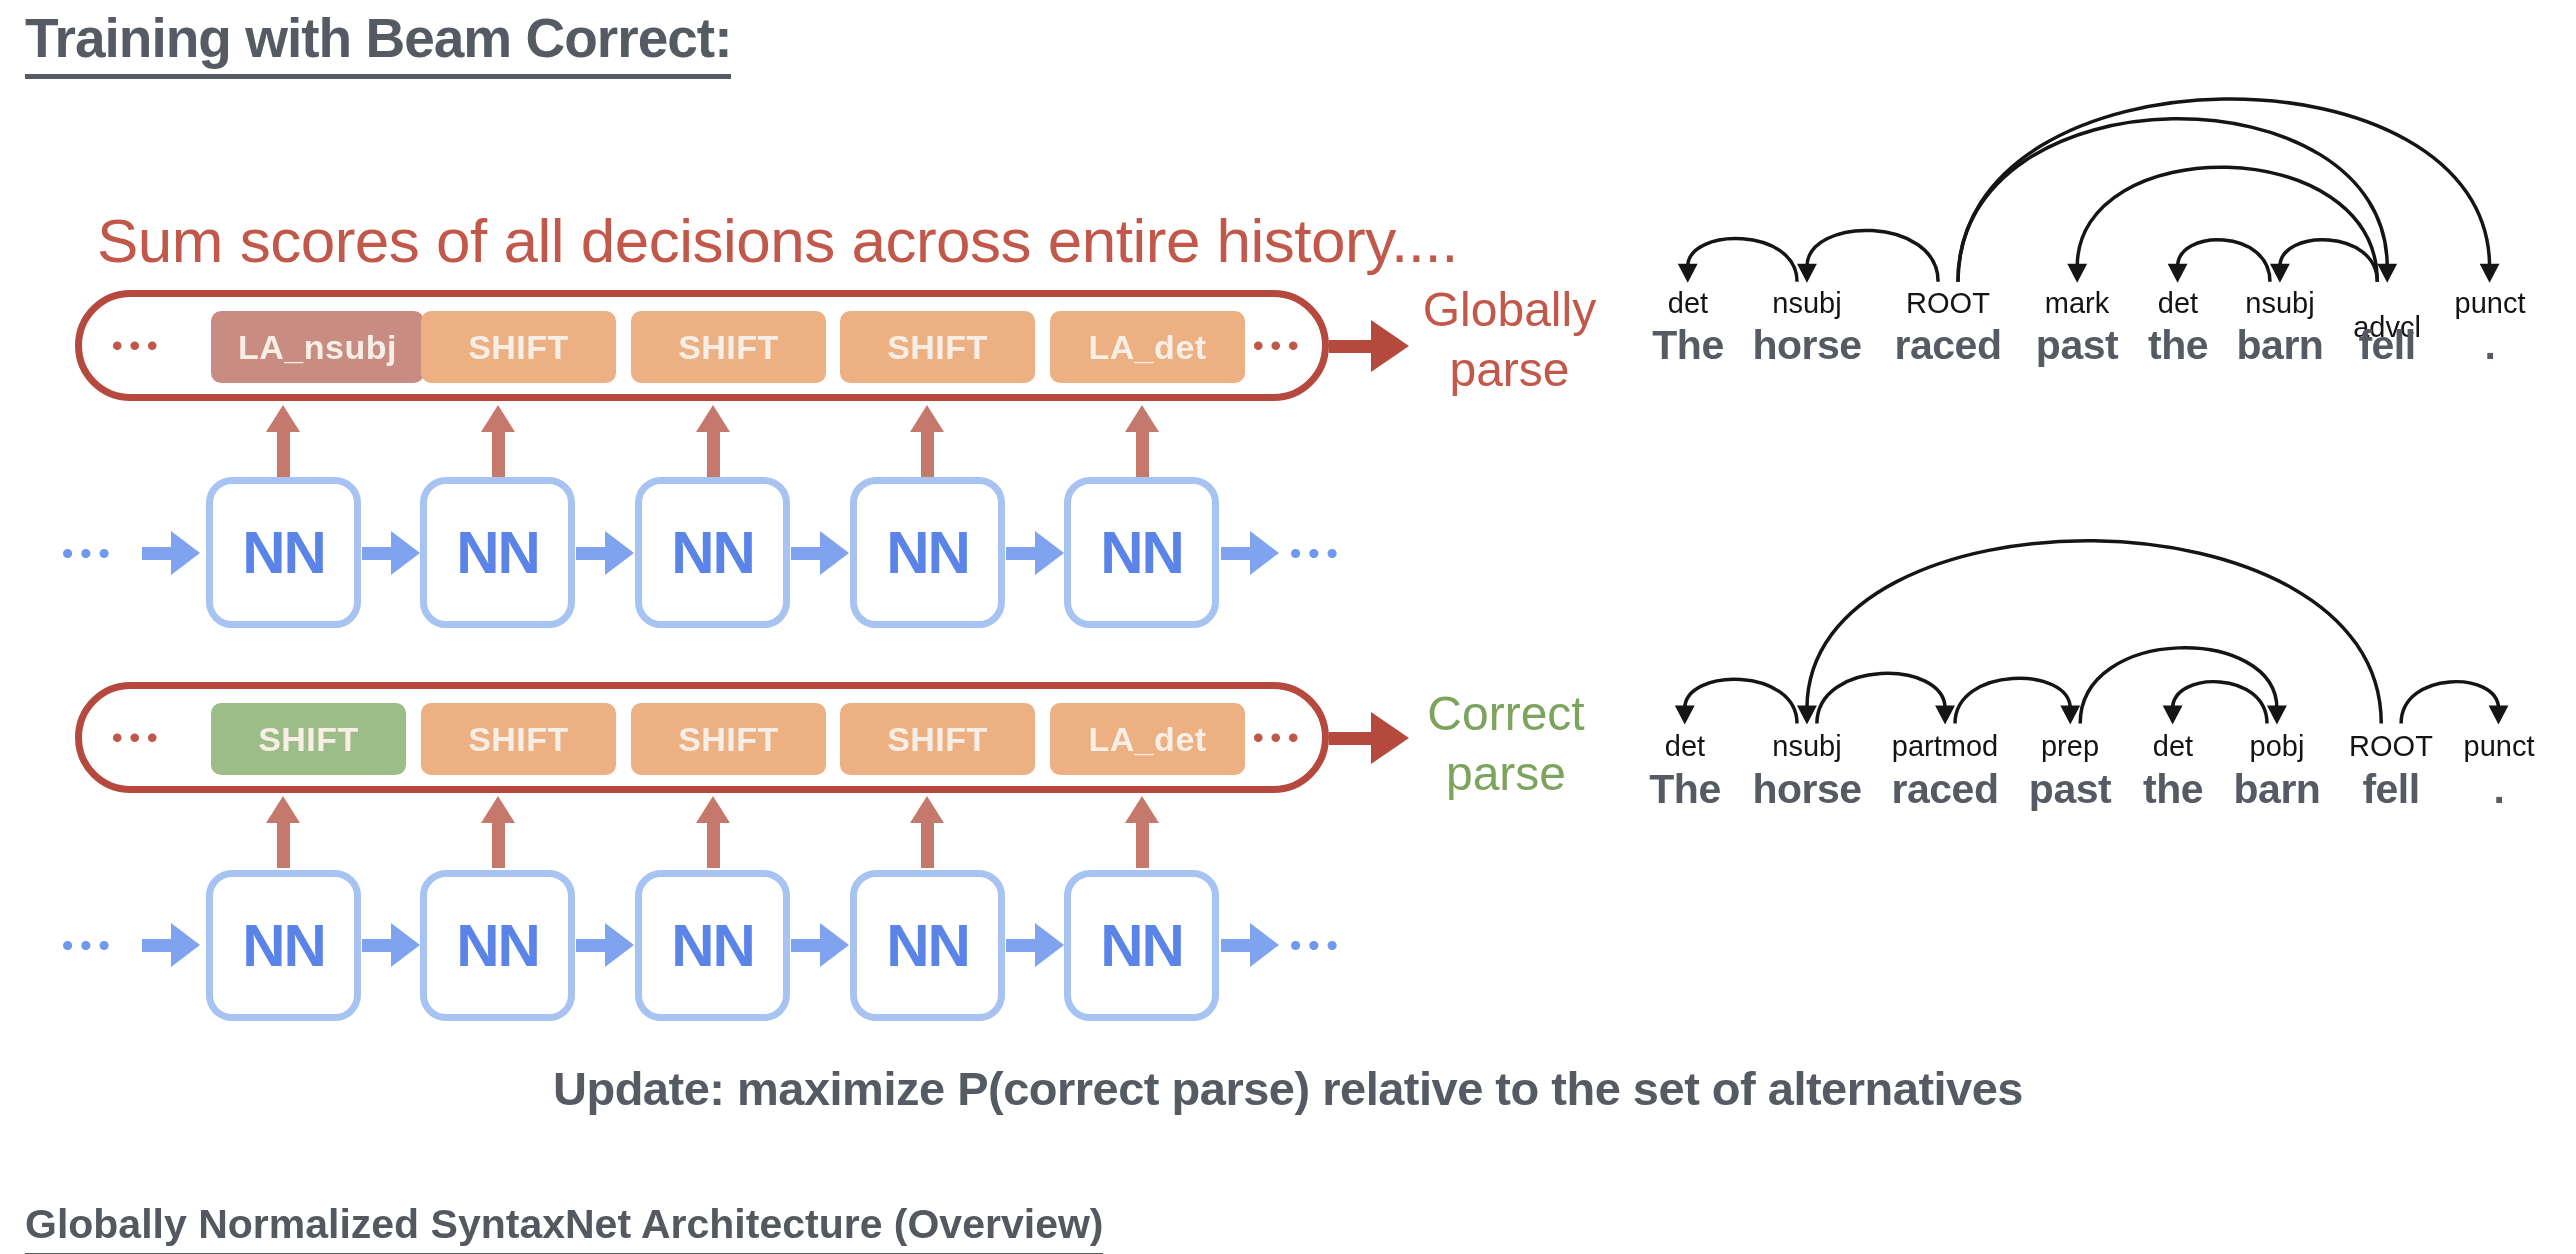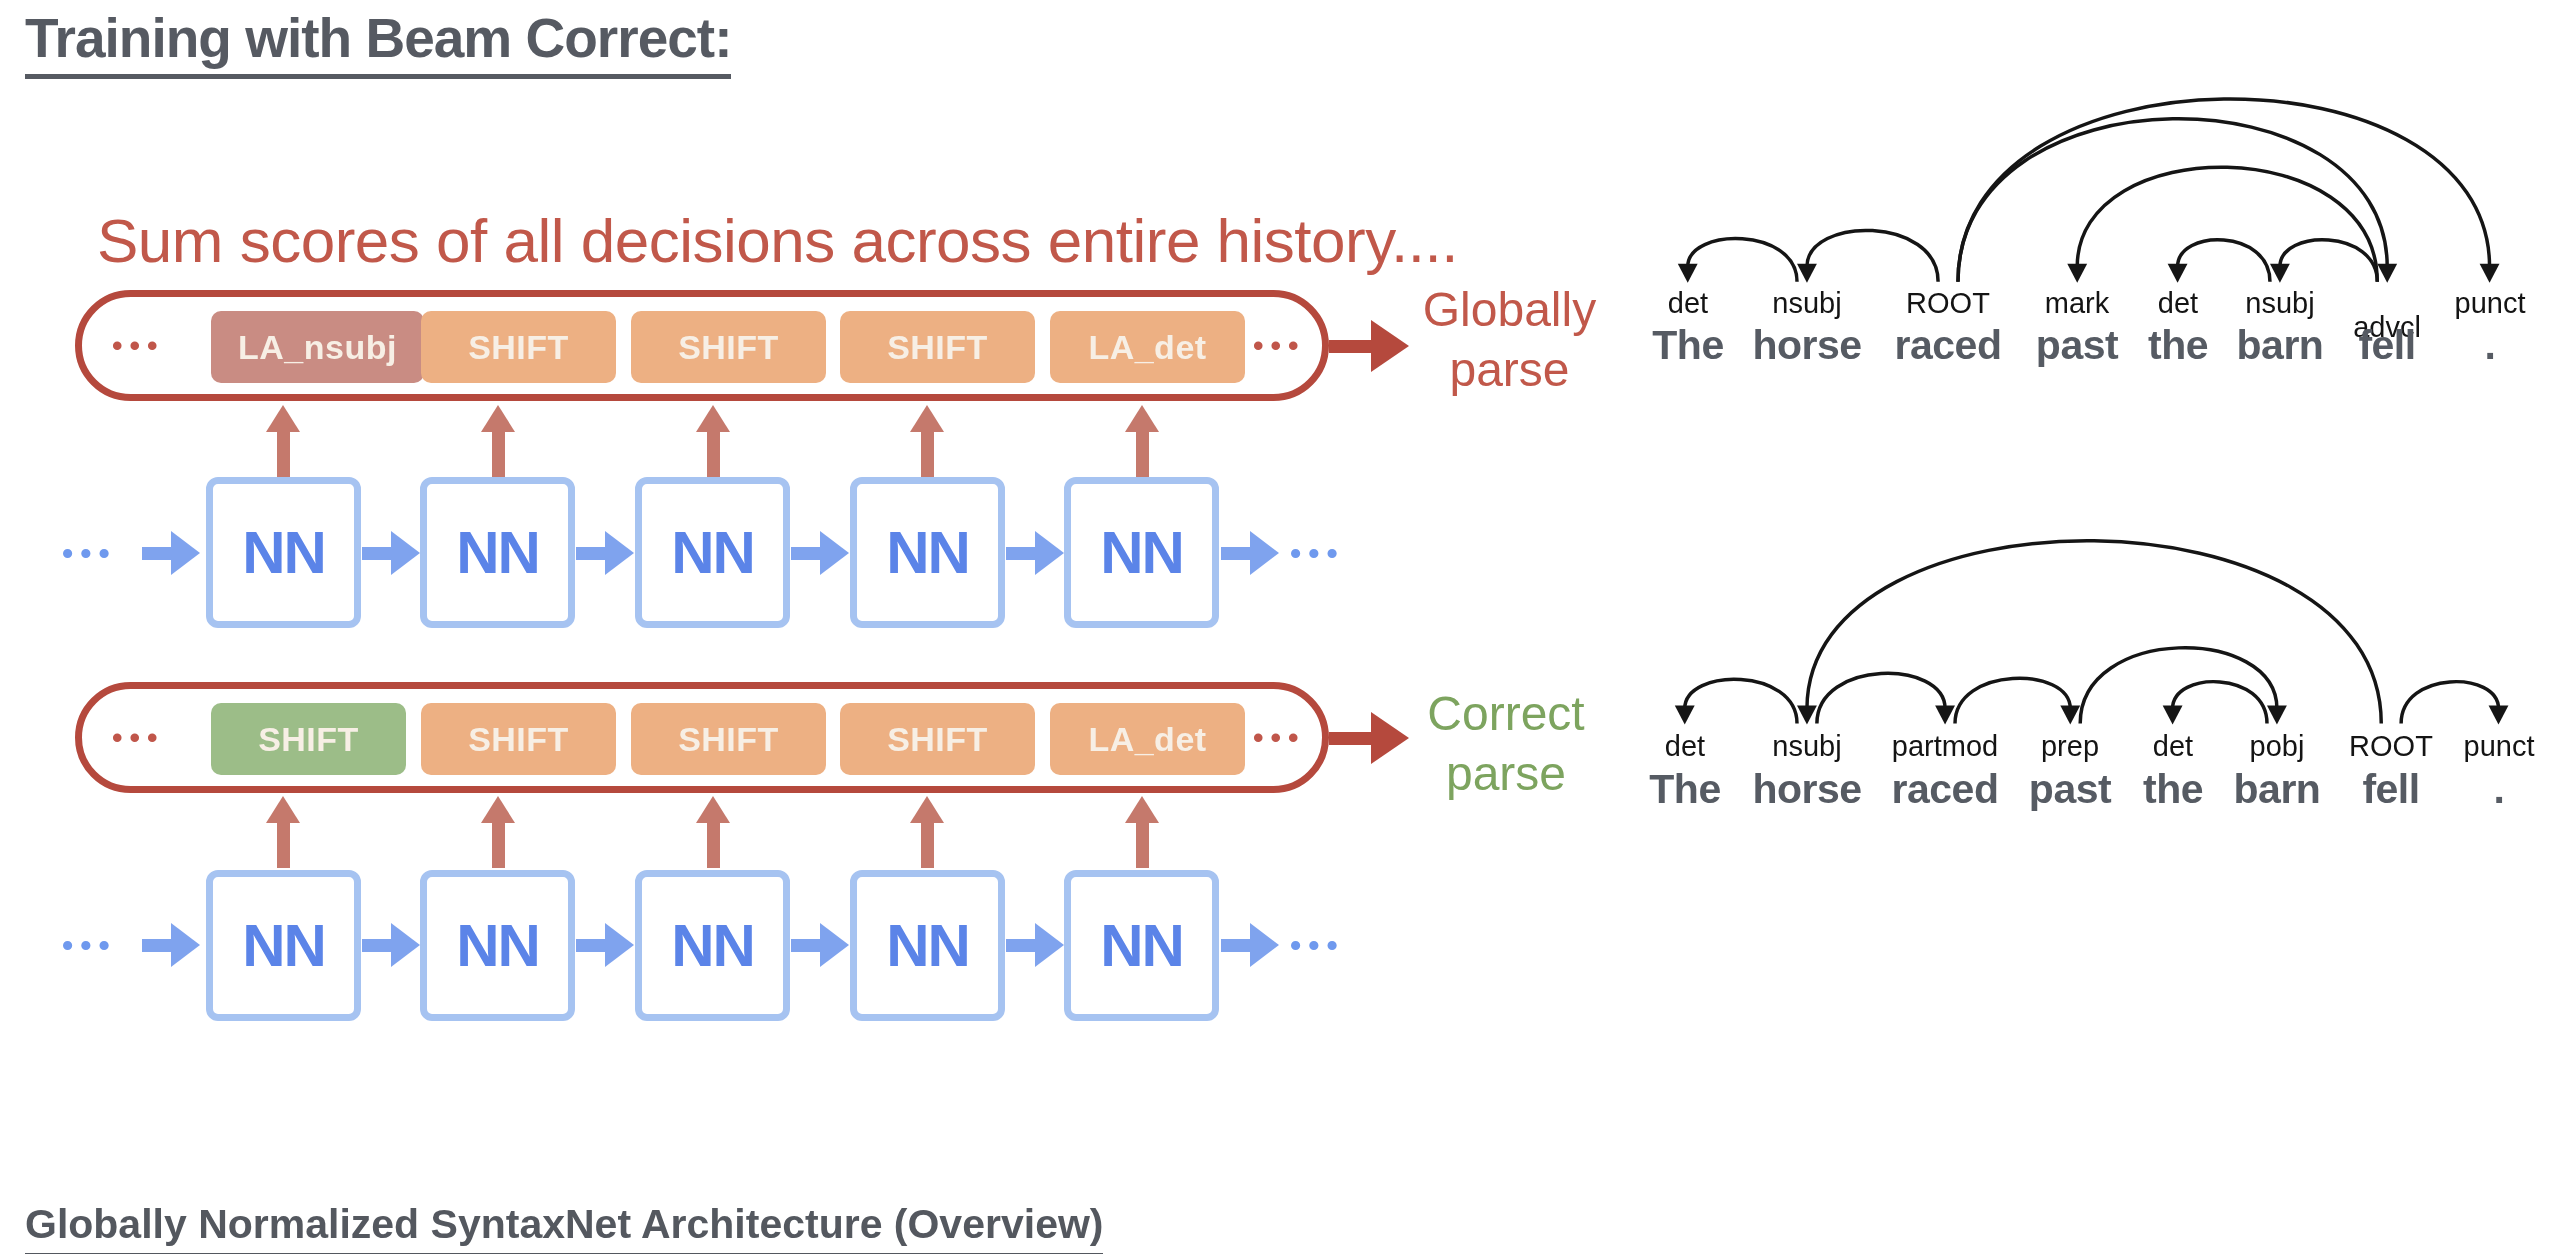--- a/index.html
+++ b/index.html
@@ -28,21 +28,21 @@
   .decision.correct{background:#9cbd88;}
   .dots{font-weight:700;white-space:nowrap;}
   .dots.red{color:#c0564a;font-size:30px;letter-spacing:7px;}
   .dots.blue{color:#6f99ee;font-size:32px;letter-spacing:7px;}
   .result-label{font-size:48px;line-height:1.26;text-align:center;}
   .result-label .line{display:block;}
   .result-label.incorrect{color:#c1584a;}
   .result-label.correct{color:#7da45f;}
   .nn-box{
     position:absolute;width:155px;height:151px;border:7px solid #a6c3f1;
-    border-radius:12px;background:#fff;box-sizing:border-box;
+    border-radius:26px;background:#fff;box-sizing:border-box;
     display:flex;align-items:center;justify-content:center;
     font-size:60px;font-weight:700;color:#5b84e8;letter-spacing:-2px;
   }
   .up-arrow{position:absolute;width:34px;}
   .up-arrow .head{width:0;height:0;margin:0 auto;
     border-left:17px solid transparent;border-right:17px solid transparent;
     border-bottom:27px solid #c5796c;}
   .up-arrow .stem{width:13px;height:45px;background:#c5796c;margin:0 auto;}
   .parse-box{position:absolute;}
   .parse-box svg{position:absolute;left:0;top:0;}
@@ -201,20 +201,21 @@
       <span class="word" style="left: 40px; top: 299px;">The</span>
       <span class="word" style="left: 162px; top: 299px;">horse</span>
       <span class="word" style="left: 300px; top: 299px;">raced</span>
       <span class="word" style="left: 425px; top: 299px;">past</span>
       <span class="word" style="left: 528px; top: 299px;">the</span>
       <span class="word" style="left: 632px; top: 299px;">barn</span>
       <span class="word" style="left: 746px; top: 299px;">fell</span>
       <span class="word" style="left: 854px; top: 299px;">.</span>
     </div>
 
+  <div class="abs update-note">Update: maximize P(correct parse) relative to the set of alternatives</div>
 
   <div class="abs" style="left:25px;top:1201px;">
     <span class="footer-heading">Globally Normalized SyntaxNet Architecture (Overview)</span>
   </div>
 
 <div class="up-arrow" style="left: 266px; top: 405px;">
       <div class="head"></div>
       <div class="stem"></div>
     </div>
     <div class="up-arrow" style="left: 481px; top: 405px;">

